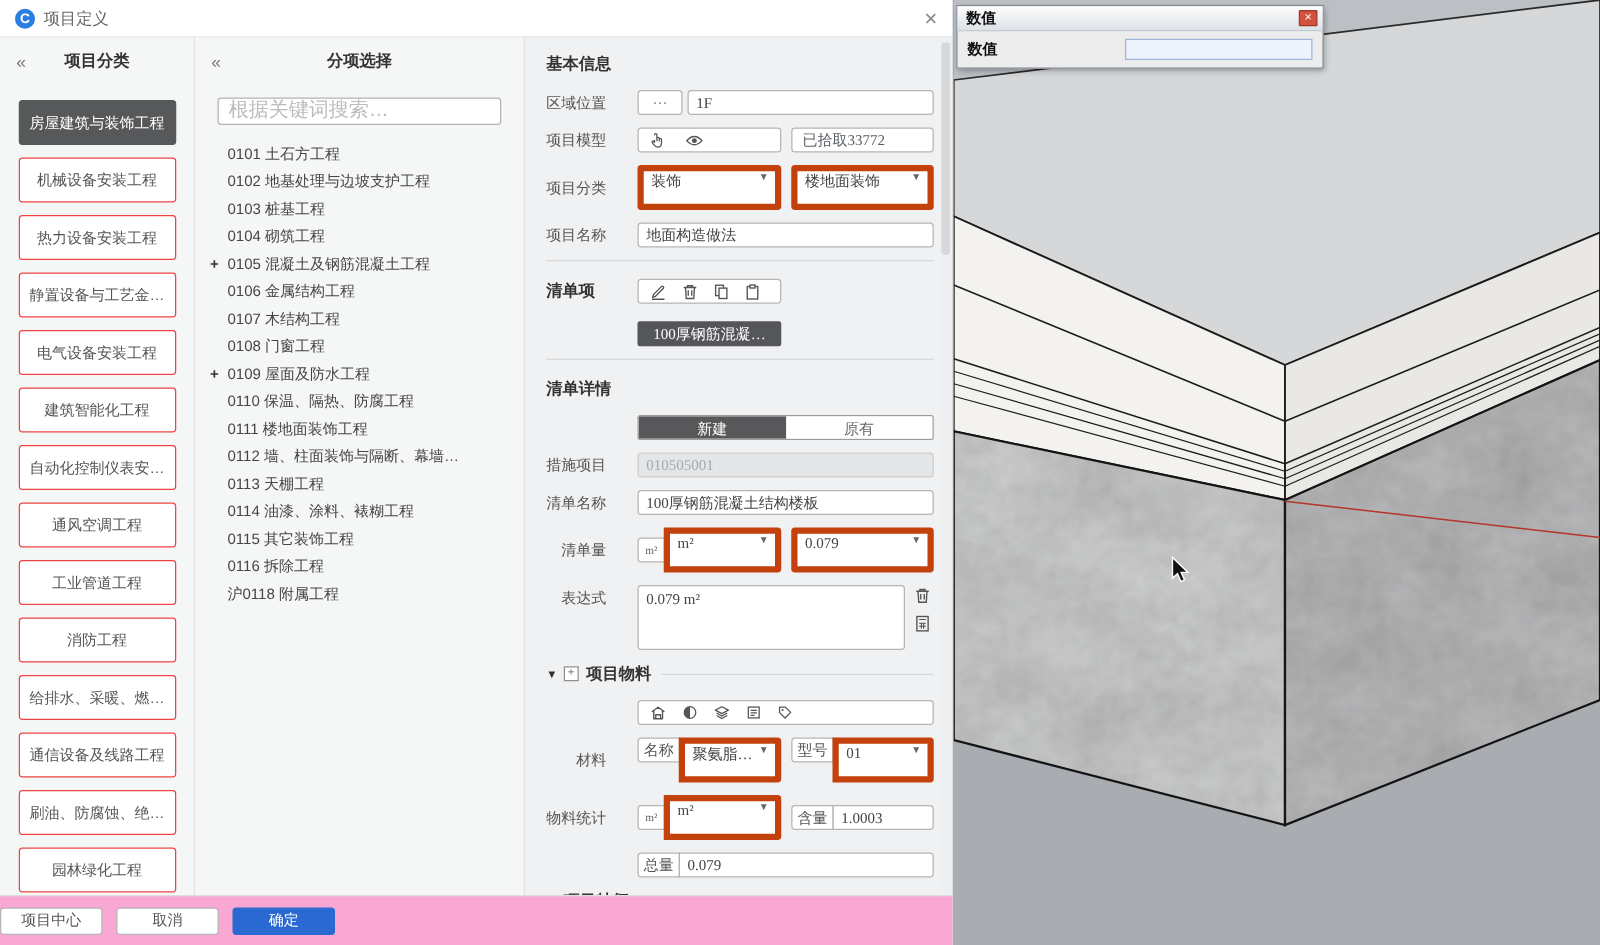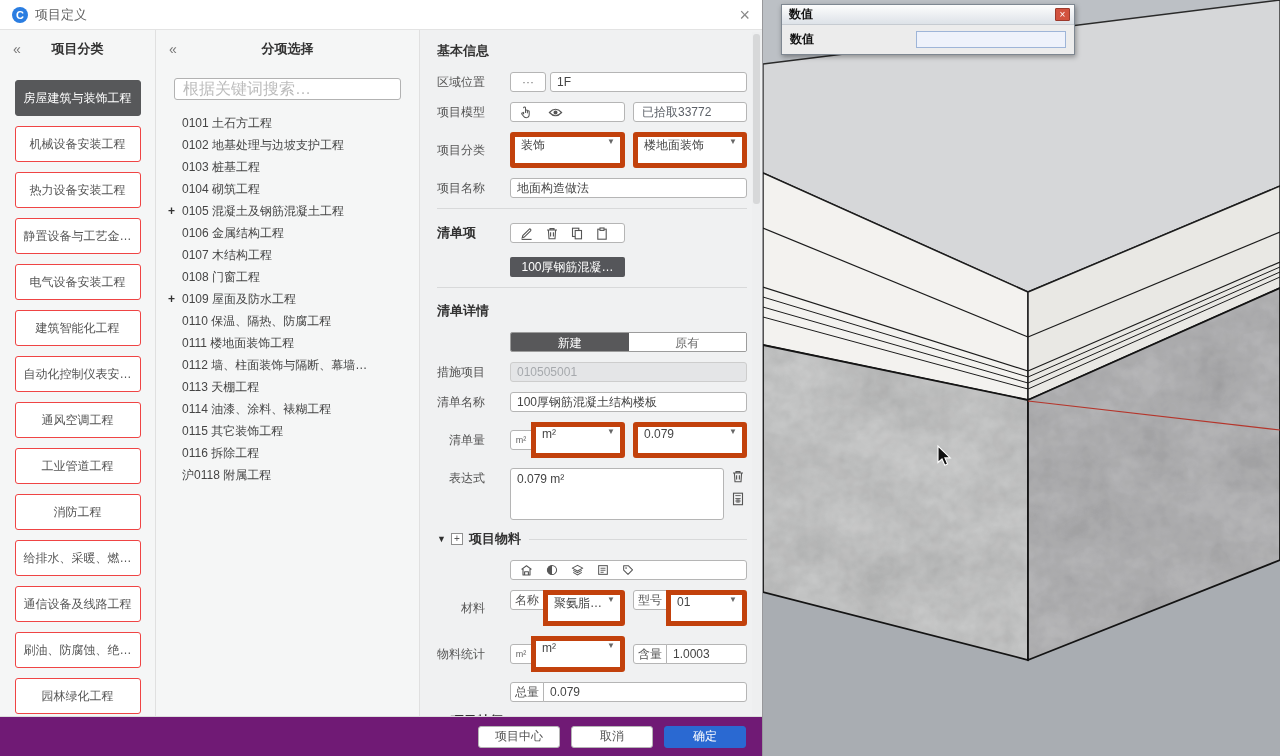--- a/index.html
+++ b/index.html
@@ -23,21 +23,21 @@
   .cat-btn { display:block; width:126px; height:36px; margin:0 auto 10px auto; border:1px solid #ef4444; border-radius:3px; background:#fff; color:#555; font-size:12px; font-family:inherit; text-align:center; line-height:20px; white-space:nowrap; overflow:hidden; cursor:pointer; }
   .cat-btn.selected { background:#57585a; border-color:#57585a; color:#fff; }
   .search-wrap { margin:10px 18px 8px 18px; }
   .search-wrap input { width:100%; height:22px; border:1px solid #b2b2b2; border-radius:3px; background:#fff; padding:0 8px; font-size:16px; font-family:inherit; color:#444; }
   .search-wrap input::placeholder { color:#bcbcbc; }
   .sub-list { flex:1; overflow:hidden; padding-top:4px; }
   .sub-item { height:22px; line-height:22px; padding-left:26px; position:relative; white-space:nowrap; overflow:hidden; cursor:pointer; color:#454545; }
   .sub-item .exp { position:absolute; left:12px; color:#333; font-weight:bold; }
 
   
-  .main { flex:1; background:#f0f1f2; position:relative; overflow:hidden; }
+  .main { flex:1; background:#f0f1f2; position:relative; overflow:hidden;font-family:Liberation Serif, serif; }
   .main-scroll { height:calc(100% - 40px); overflow:hidden; padding:12px 15px 0 17px; }
   .section-title { font-size:13px; font-weight:bold; color:#333; margin-bottom:12px; }
   .section-row { display:flex; align-items:center; margin-bottom:14px; }
   .section-row .section-title { width:73px; margin:0; flex:0 0 auto; }
   .row { display:flex; align-items:center; margin-bottom:10px; }
   .row.top { align-items:flex-start; }
   .rlabel { width:48px; flex:0 0 auto; text-align:right; margin-right:25px; color:#555; line-height:20px; }
   .fields { flex:1; display:flex; align-items:center; min-width:0; }
   .fields.top { align-items:flex-start; }
   .gap { width:8px; flex:0 0 auto; }
@@ -74,29 +74,29 @@
   .hline { flex:1; height:1px; background:#d8d9da; margin-left:8px; }
   .mat-toolbar-row { margin-left:73px; margin-bottom:10px; display:flex; }
   .compound { display:flex; flex:0 0 auto; min-width:0; }
   .compound.flex1 { flex:1; }
   .prefix { width:34px; flex:0 0 auto; height:20px; border:1px solid #b5b5b5; border-radius:3px 0 0 3px; background:#fff; color:#555; display:flex; align-items:center; justify-content:center; }
   .compound .sel, .compound .input { flex:1; min-width:0; border-radius:0 3px 3px 0; margin-left:-1px; }
   .feature-item { color:#555; margin-top:2px; }
   .vtrack { position:absolute; top:2px; right:1px; bottom:42px; width:9px; background:#eeeff0; }
   .vthumb { width:7px; margin:2px 1px; height:170px; background:#d7d8d9; border-radius:3px; }
 
-  .footer { position:absolute; left:0; right:0; bottom:0; height:40px; background:#701a75; border-top:1px solid #ddd; display:flex; align-items:center; justify-content:flex-end; gap:11px; padding-right:16px; z-index:5; }
+  .footer { position:absolute; left:0; right:0; bottom:0; height:40px; background:#f9a8d4; border-top:1px solid #ddd; display:flex; align-items:center; justify-content:flex-start; gap:11px; padding-right:16px; z-index:5; }
   .fbtn { min-width:82px; height:22px; border:1px solid #b5b5b5; border-radius:3px; background:#fff; color:#555; font-size:12px; font-family:inherit; padding:0 14px; cursor:pointer; }
   .fbtn.primary { background:#2a69d2; border-color:#2a69d2; color:#fff; }
 
   
   .viewport { position:absolute; left:763px; top:0; width:517px; height:756px; }
   .viewport svg.scene { display:block; }
 
-  .num-dialog { position:absolute; left:18px; top:4px; width:294px; border:1px solid #7e8791; background:#ececec; box-shadow:1px 2px 5px rgba(0,0,0,.35); }
+  .num-dialog { position:absolute; left:2px; top:4px; width:294px; border:1px solid #7e8791; background:#ececec; box-shadow:1px 2px 5px rgba(0,0,0,.35); }
   .nd-title { height:20px; background:linear-gradient(#fdfdfd,#dde2e8); border-bottom:1px solid #c6cbd1; display:flex; align-items:center; padding:0 4px 0 7px; }
   .nd-title-text { font-weight:bold; font-size:12px; color:#111; }
   .nd-close { margin-left:auto; width:15px; height:13px; background:#d2523f; border:1px solid #9c392b; color:#fff; font-size:10px; line-height:11px; text-align:center; border-radius:1px; cursor:pointer; }
   .nd-body { height:29px; display:flex; align-items:center; padding:0 8px; }
   .nd-label { font-weight:bold; font-size:12px; color:#111; }
   .nd-input { margin-left:auto; width:150px; height:17px; border:1px solid #9eb5d8; background:#eef2fb; font-family:inherit; font-size:12px; padding:0 4px; }
 </style>
 </head>
 <body>
 

